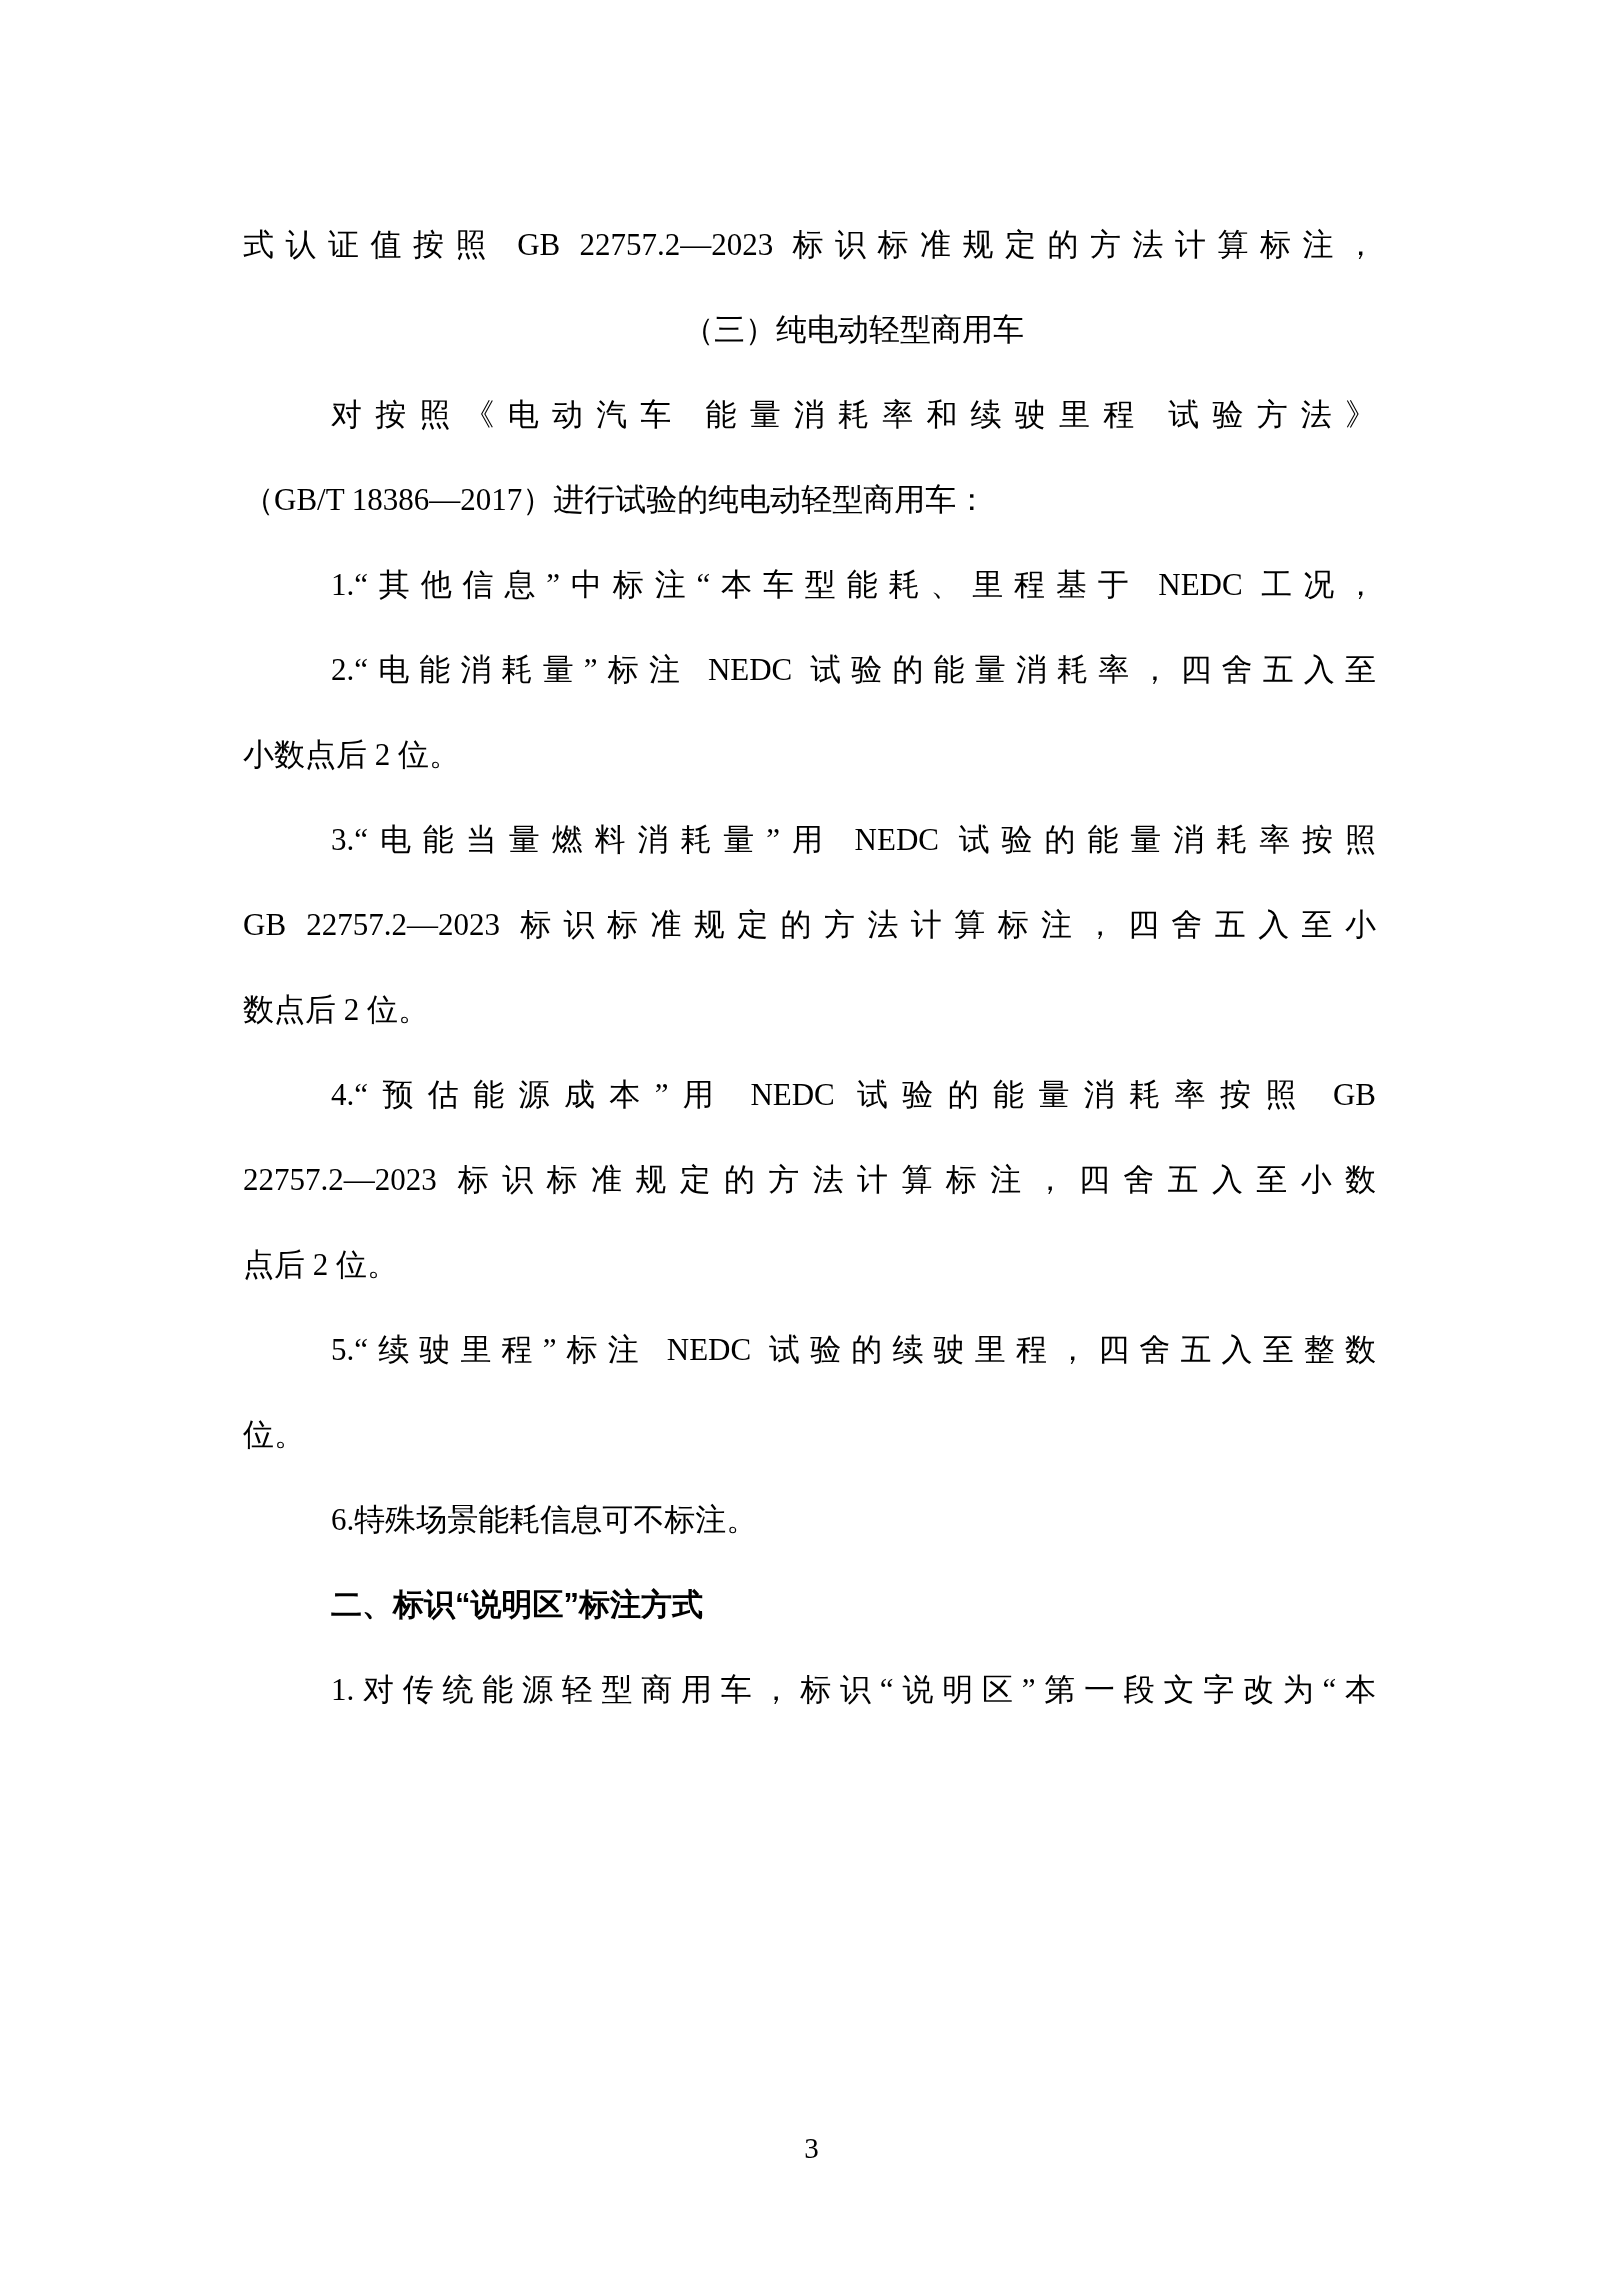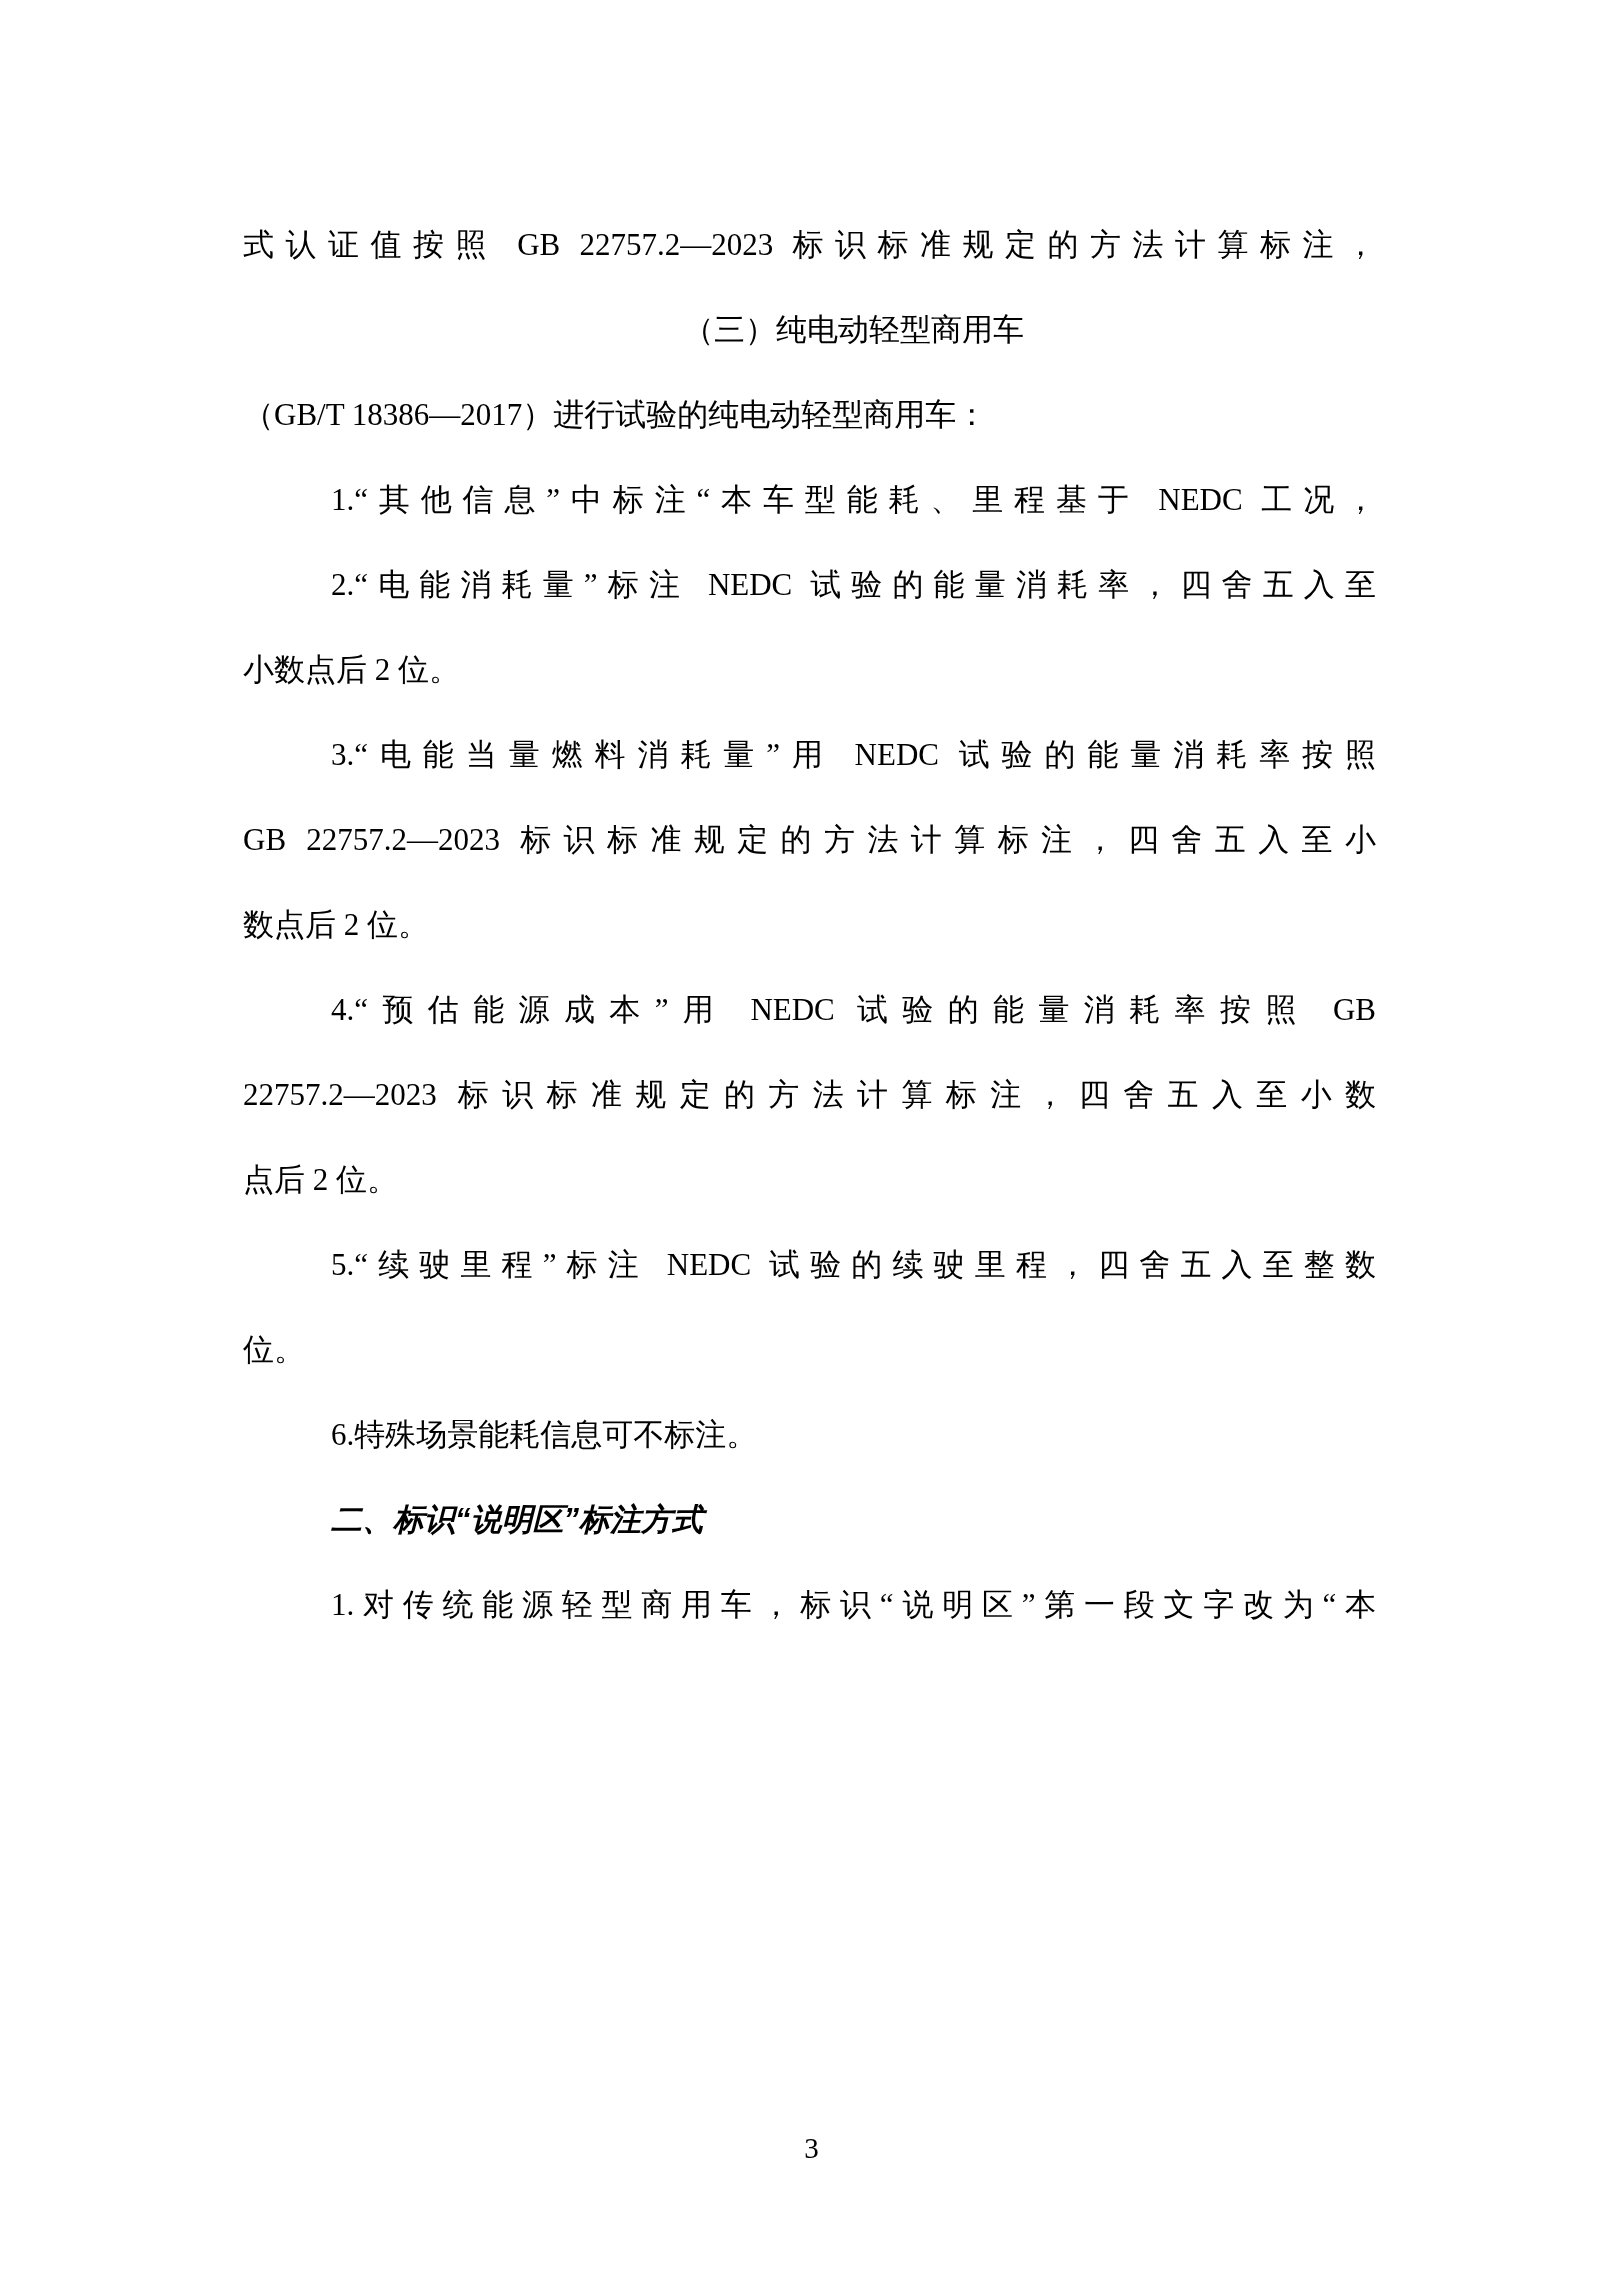--- a/index.html
+++ b/index.html
@@ -37,41 +37,41 @@
   .indent {
     text-indent: 88px;
   }
   .h-serif {
     font-weight: normal;
     text-align: center;
   }
   .h-sans {
     font-weight: bold;
     font-family: "Liberation Sans", "DejaVu Sans", sans-serif;
-    font-style: italic;
   }
   .pagenum {
     position: absolute;
     top: 2132px;
     left: 0;
     width: 100%;
     text-align: center;
     font-family: "Liberation Serif", "DejaVu Serif", serif;
     font-size: 29px;
     line-height: 33px;
     color: #000000;
   }
 </style>
 </head>
 <body>
 
 <div class="page">
   <div class="content">
     <div class="line just">式认证值按照 GB 22757.2—2023 标识标准规定的方法计算标注，</div>
     <div class="line indent h-serif">（三）纯电动轻型商用车</div>
+    <div class="line indent just">对按照《电动汽车 能量消耗率和续驶里程 试验方法》</div>
     <div class="line">（GB/T 18386—2017）进行试验的纯电动轻型商用车：</div>
     <div class="line indent just">1.“其他信息”中标注“本车型能耗、里程基于 NEDC 工况，</div>
     <div class="line indent just">2.“电能消耗量”标注 NEDC 试验的能量消耗率，四舍五入至</div>
     <div class="line">小数点后 2 位。</div>
     <div class="line indent just">3.“电能当量燃料消耗量”用 NEDC 试验的能量消耗率按照</div>
     <div class="line just">GB 22757.2—2023 标识标准规定的方法计算标注，四舍五入至小</div>
     <div class="line">数点后 2 位。</div>
     <div class="line indent just">4.“预估能源成本”用 NEDC 试验的能量消耗率按照 GB</div>
     <div class="line just">22757.2—2023 标识标准规定的方法计算标注，四舍五入至小数</div>
     <div class="line">点后 2 位。</div>

